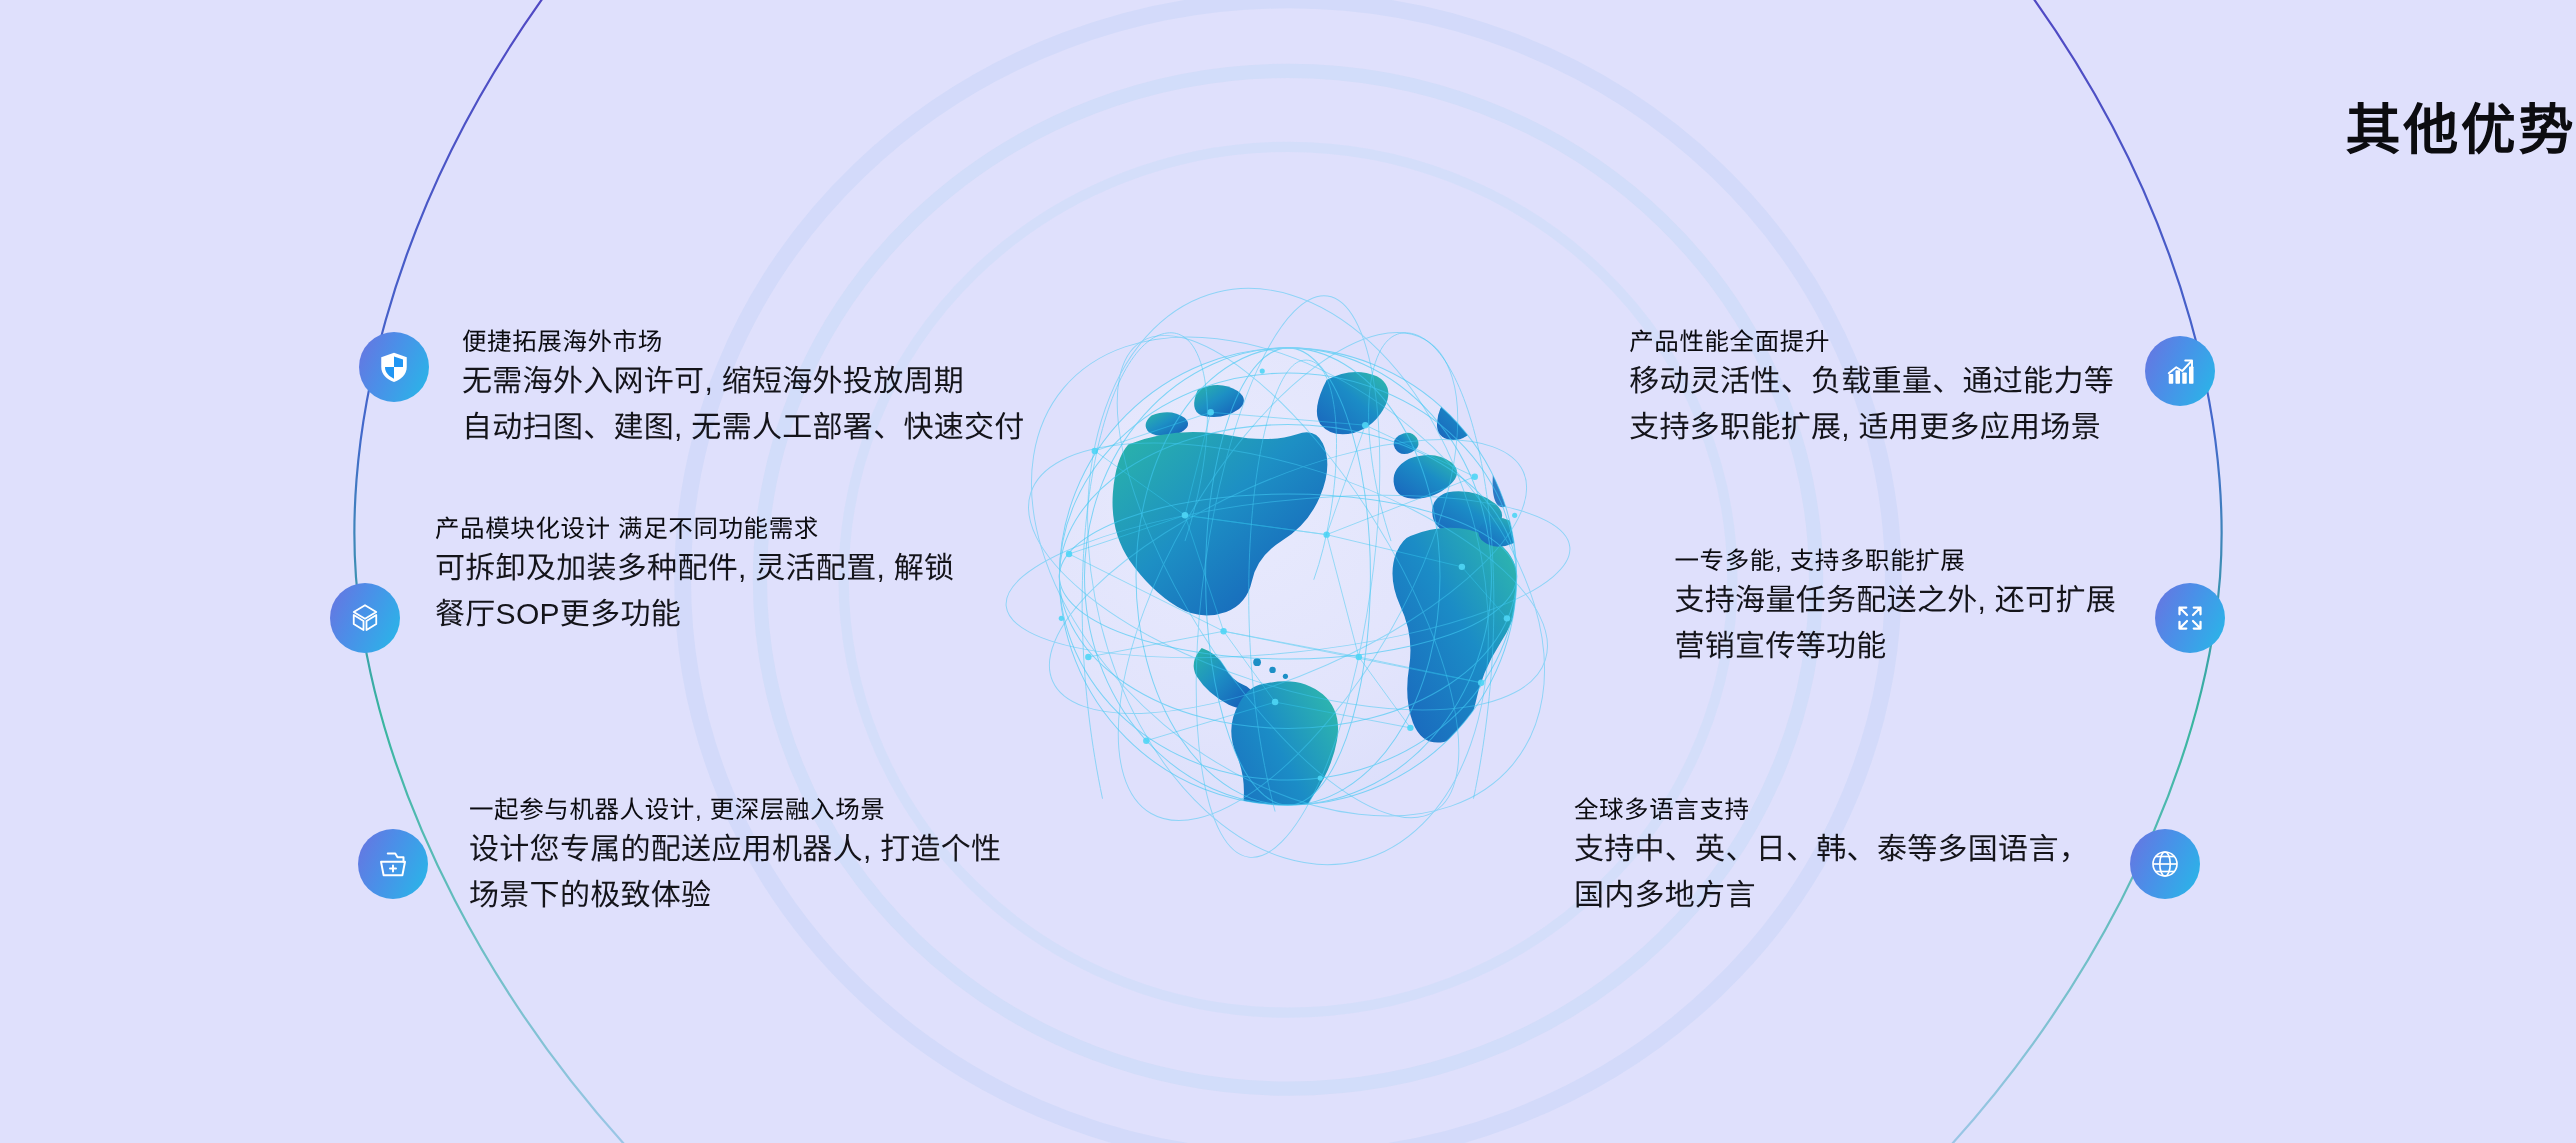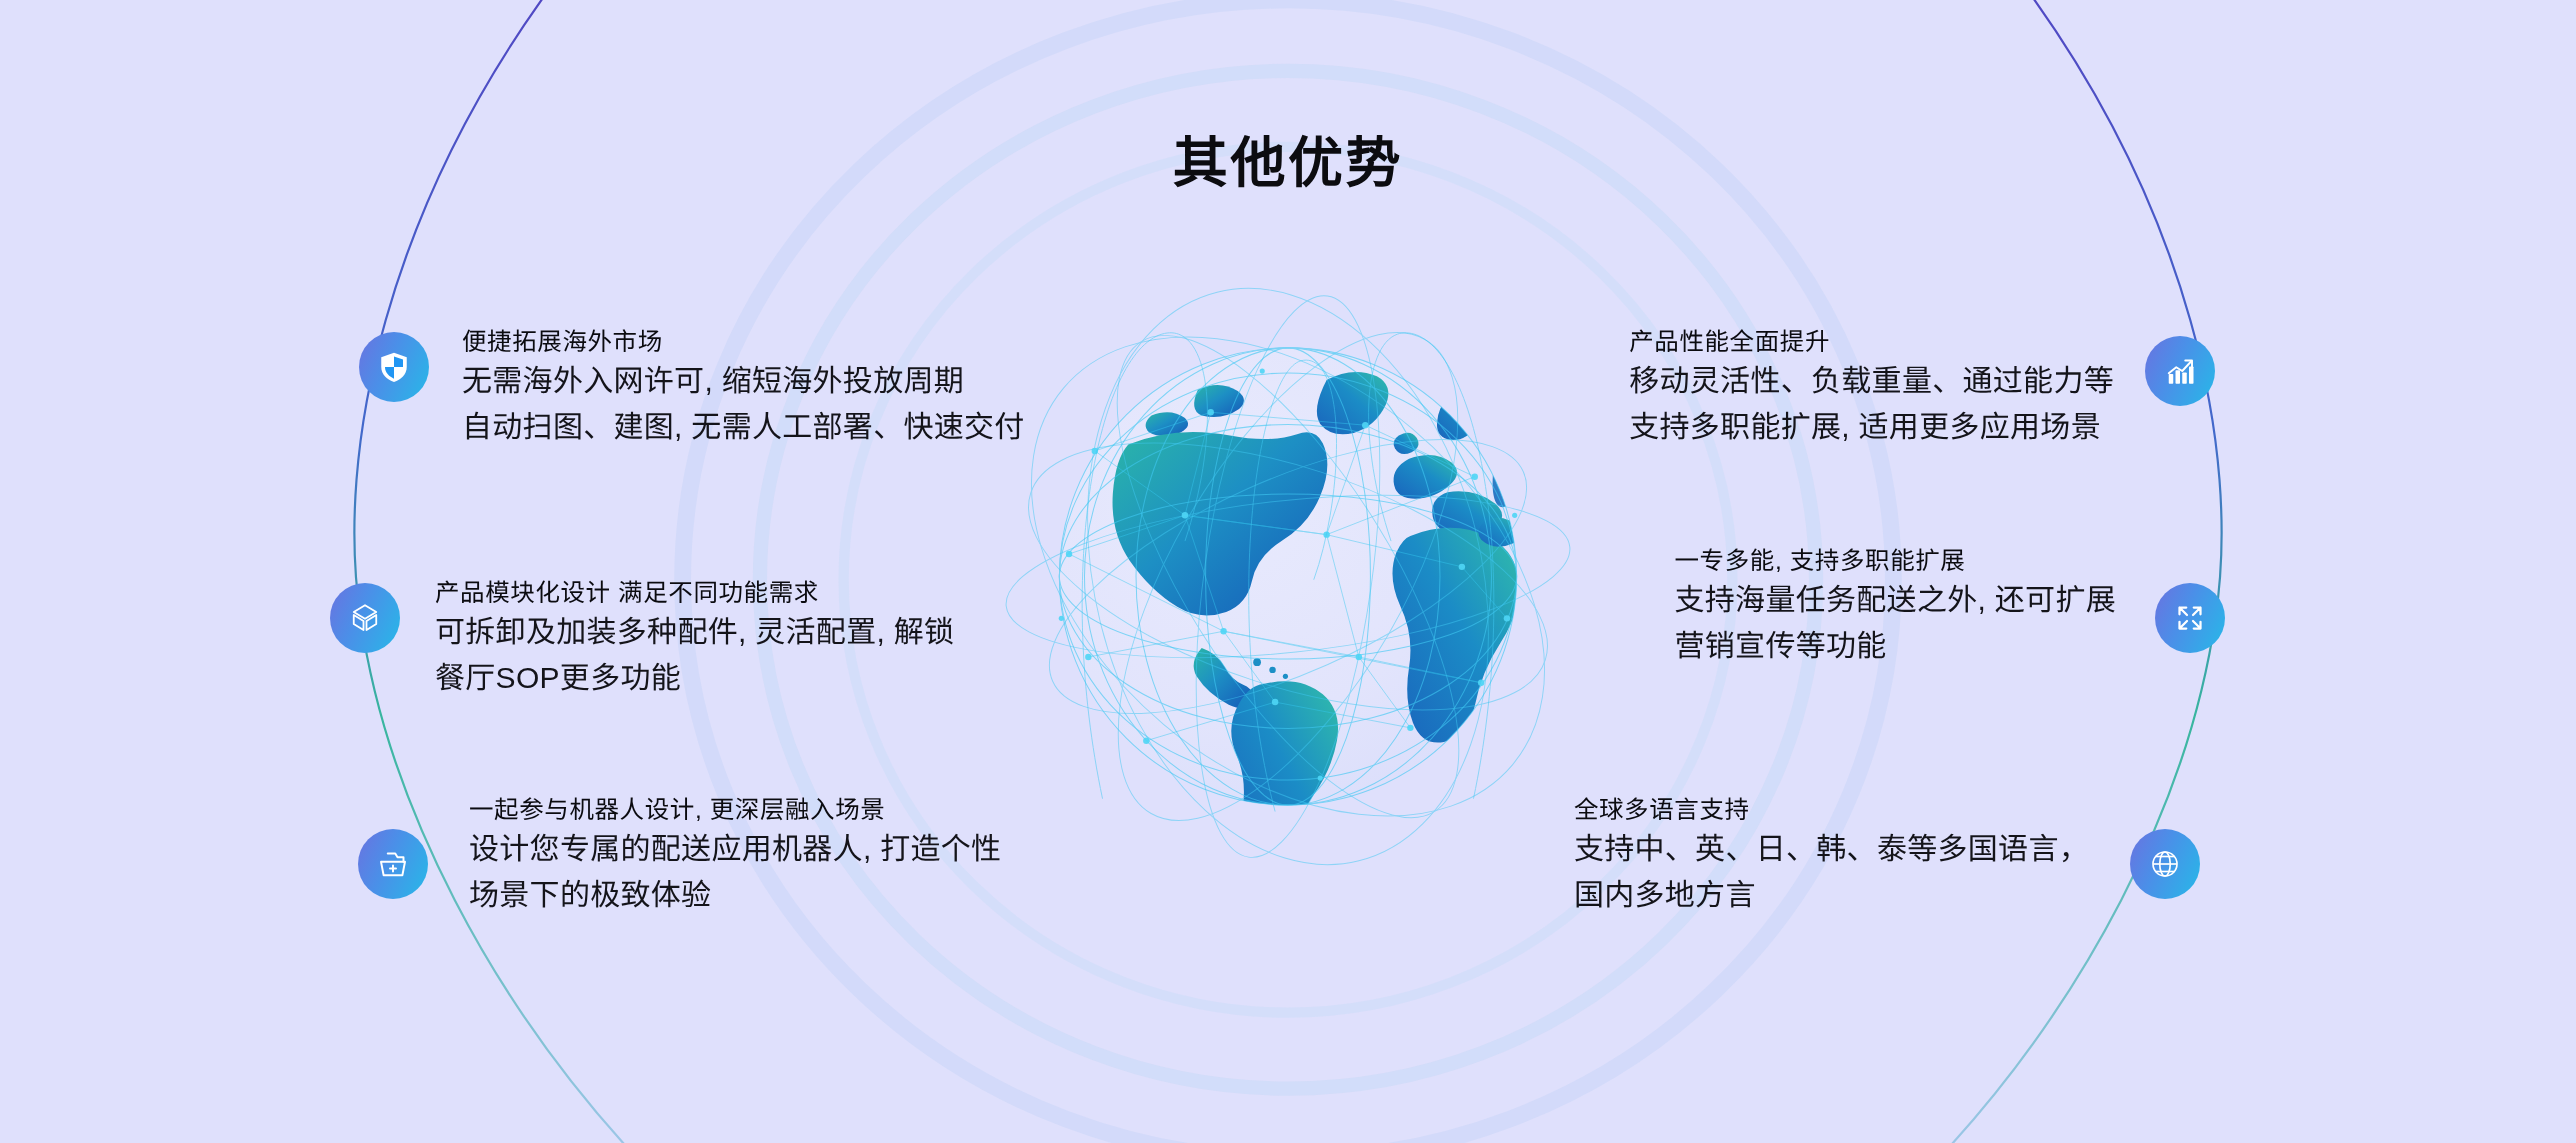--- a/index.html
+++ b/index.html
@@ -26,28 +26,27 @@
     height: 1144px;
     display: block;
   }
 
   
   .page-title {
     position: absolute;
     top: 100px;
     left: 0;
     width: 2576px;
-    text-align: center;
+    text-align: right;
     font-size: 55px;
     font-weight: 700;
     color: #0c0c10;
     letter-spacing: 2.6px;
     line-height: 1.1;
     z-index: 40;
-    margin-top: 33px;
   }
 
   
   .feature {
     position: absolute;
     z-index: 45;
   }
   .feature .f-title {
     font-size: 24.5px;
     font-weight: 400;
@@ -62,21 +61,21 @@
     color: #14141a;
     line-height: 1.52;
     letter-spacing: 0.3px;
     white-space: nowrap;
   }
   .feature.left  { text-align: left;  }
   .feature.right { text-align: left; }
 
   
   #feature-l1 { left: 462px; top: 325px; }
-  #feature-l2 { left: 435px; top: 576px; }
+  #feature-l2 { left: 435px; top: 512px; }
   #feature-l3 { left: 469px; top: 793px; }
 
   
   #feature-r1 { right: 462px; top: 325px; }
   #feature-r2 { right: 460px; top: 544px; }
   #feature-r3 { right: 487px; top: 793px; margin-left: 36px; }
 
   
   .icon-badge {
     position: absolute;

